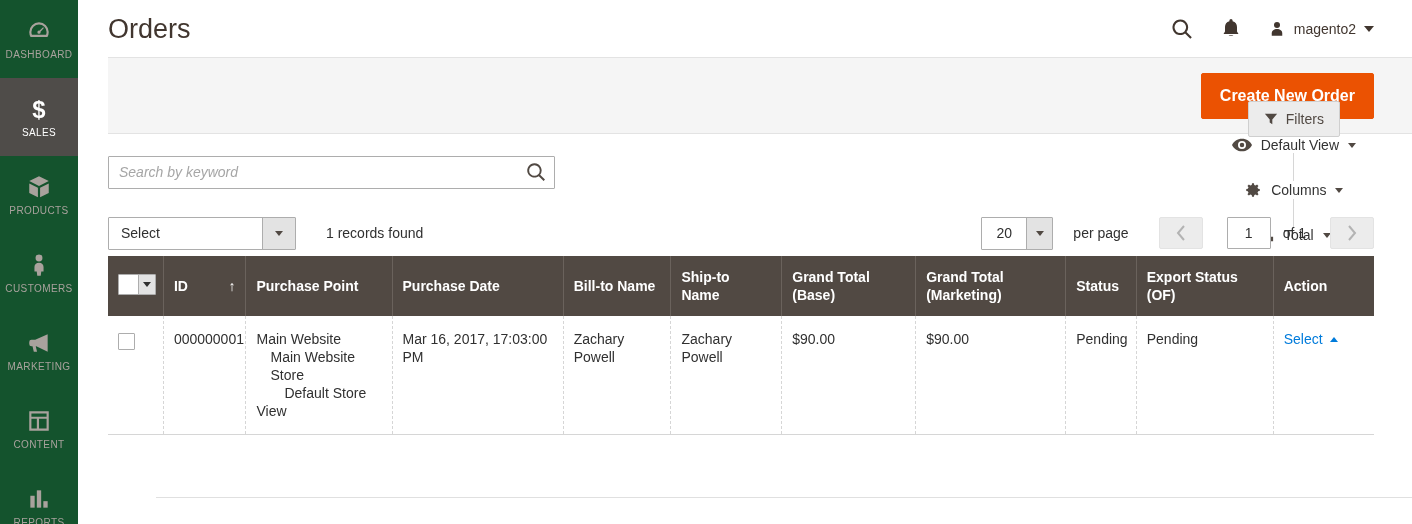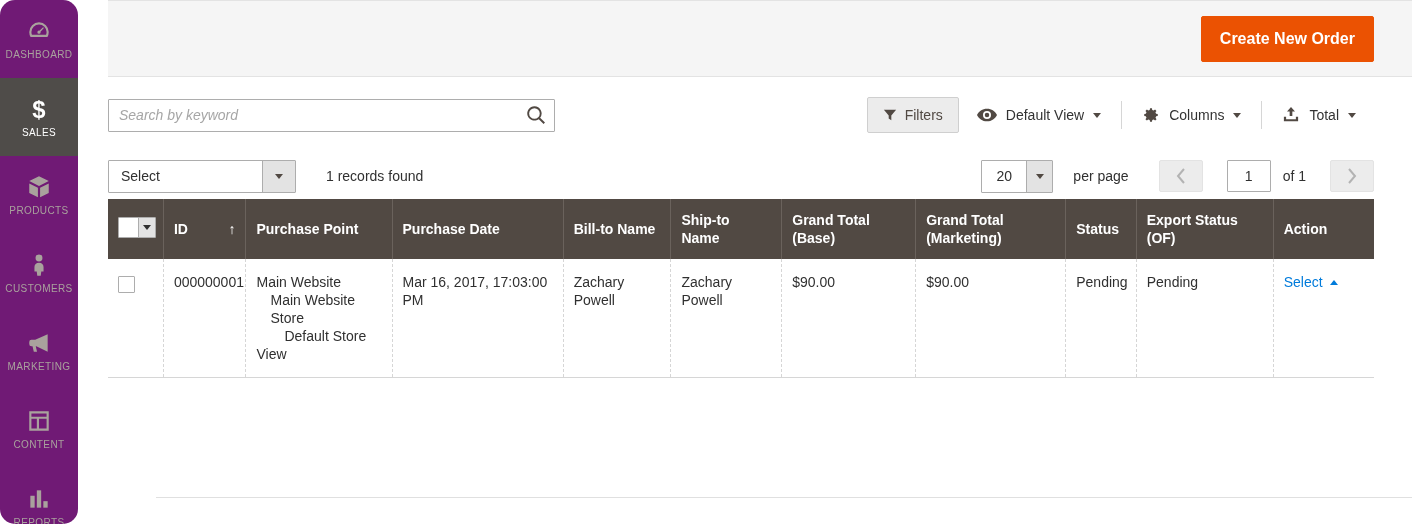--- a/index.html
+++ b/index.html
@@ -9,24 +9,23 @@
     overflow: hidden;
     background: #ffffff;
     font-family: "Liberation Sans", sans-serif;
   }
 
   #app { display: flex; width: 1412px; height: 524px; position: relative; }
 
   
   .sidebar {
     width: 78px; flex: 0 0 78px;
-    background: #701a75;
+    background: #14532d;
     height: 524px;
     overflow: hidden;
-    border-radius: 15px;
   }
   .nav-item {
     width: 78px; height: 78px;
     display: flex; flex-direction: column;
     align-items: center; justify-content: center;
     color: #a9a29d;
     cursor: pointer;
     user-select: none;
   }
   .nav-item.active { background: #4f4c49; color: #ffffff; }
@@ -106,21 +105,21 @@
     background: #fff; outline: none;
   }
   .search-box input::placeholder { color: #a6a6a6; font-style: italic; }
   .search-submit {
     position: absolute; right: 8px; top: 5px;
     cursor: pointer; background: none; border: 0; padding: 0;
   }
   .search-submit svg { display: block; fill: #514943; }
 
   .toolbar-right {
-    margin-left: auto; display: flex; align-items: center;
+    margin-left: auto; display: flex; align-items: center; flex-direction: column;
   }
   .filters-btn {
     display: flex; align-items: center; gap: 8px;
     border: 1px solid #cfcfcf; background: #ececec;
     color: #514943; font-size: 14px;
     padding: 8px 15px; border-radius: 2px; cursor: pointer;
     line-height: 18px;
   }
   .toolbar-dd {
     display: flex; align-items: center; gap: 9px;
@@ -322,20 +321,45 @@
             <rect x="16" y="14" width="4" height="6"></rect>
           </svg>
       </span>
       <span class="nav-label">Reports</span>
     </div>
 
   </nav>
 
   <div class="main">
 
+    <div class="topbar">
+      <h1 class="page-title">Orders</h1>
+      <div class="top-actions">
+        <span class="icon-btn">
+          <svg width="24" height="24" viewBox="0 0 24 24">
+              <path d="M10.3 2.5a7.8 7.8 0 1 0 4.7 14l5.3 5.3 1.5-1.5-5.3-5.3a7.8 7.8 0 0 0-6.2-12.5zm0 2a5.8 5.8 0 1 1 0 11.6 5.8 5.8 0 0 1 0-11.6z"></path>
+            </svg>
+        </span>
+        <span class="icon-btn">
+          <svg width="20" height="22" viewBox="0 0 20 22">
+              <path d="M10 1a1.6 1.6 0 0 0-1.6 1.6v.7A6 6 0 0 0 4 9v4.5L2.5 16h15L16 13.5V9a6 6 0 0 0-4.4-5.7v-.7A1.6 1.6 0 0 0 10 1zm0 16.5A2.4 2.4 0 0 0 12.4 17H7.6A2.4 2.4 0 0 0 10 17.5z"></path>
+            </svg>
+        </span>
+        <span class="user-menu">
+          <span>
+            <svg width="18" height="18" viewBox="0 0 24 24" style="display:block;fill:#41362f">
+                <circle cx="12" cy="6.5" r="4"></circle>
+                <path d="M12 12c-4 0-7 2.4-7 5.6V21h14v-3.4c0-3.2-3-5.6-7-5.6z"></path>
+              </svg>
+          </span>
+          <span>magento2</span>
+          <span class="caret-down"></span>
+        </span>
+      </div>
+    </div>
 
     <div class="page-actions">
       <button class="btn-primary">Create New Order</button>
     </div>
 
     <div class="content">
 
       <div class="grid-toolbar">
         <div class="search-box">
           <input type="text" placeholder="Search by keyword" style="">

